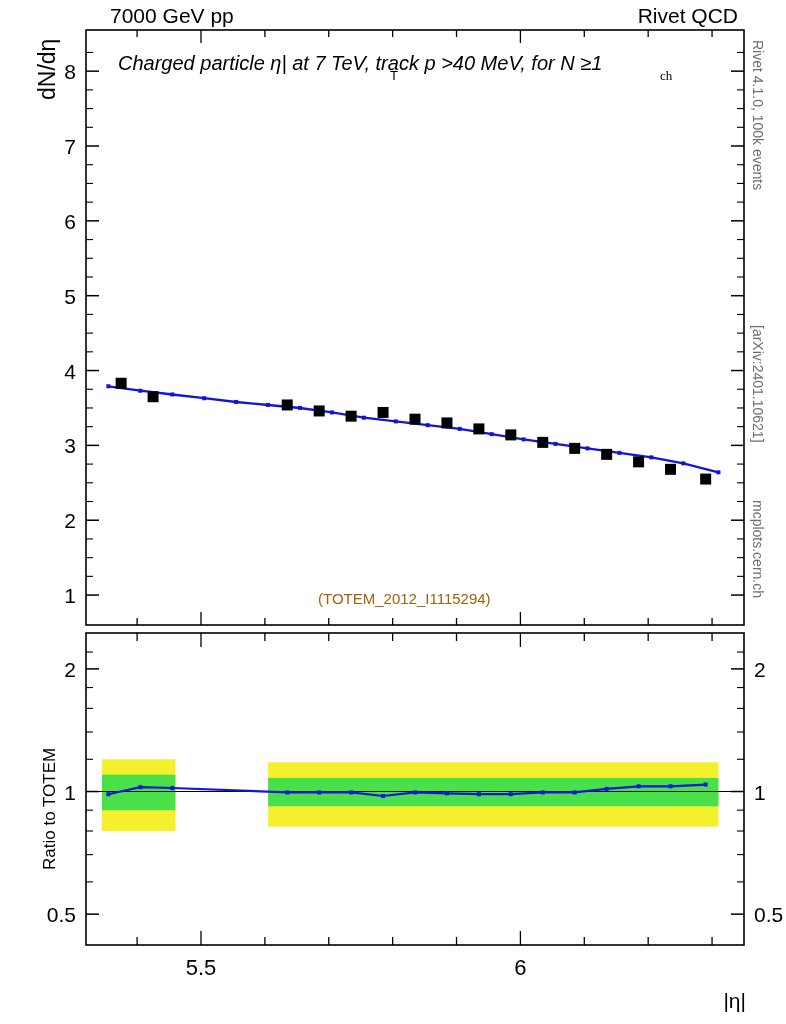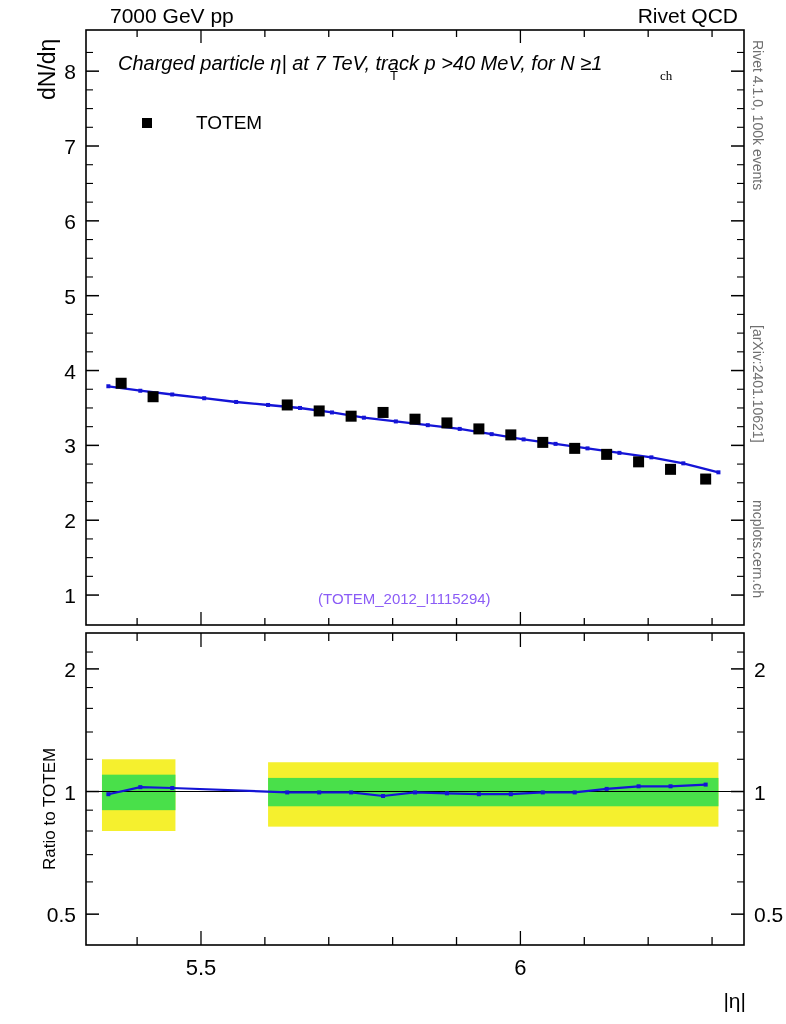--- a/index.html
+++ b/index.html
@@ -2,21 +2,21 @@
 <html><head>
 <meta charset="utf-8">
 <style>
   html,body{margin:0;padding:0;background:#ffffff;}
   body{width:786px;height:1024px;font-family:"Liberation Sans",sans-serif;color:#000;overflow:hidden;}
   #root{position:relative;width:786px;height:1024px;}
   .abs{position:absolute;}
   .txt{font-family:"Liberation Sans",sans-serif;color:#000;white-space:nowrap;}
   .hdr{font-size:21px;}
   .vert{transform-origin:0 0;}
-  .gray{color:#8b5cf6;}
+  .gray{color:#a16207;}
   .sidetxt{font-size:14px;color:#6f6f6f;}
   svg{display:block;}
   .lbl{font-size:19px;}
 </style>
 </head>
 <body>
 
 <div id="root">
 
   <div class="abs txt hdr" style="left:110px;top:4px;">7000 GeV pp</div>
@@ -41,28 +41,20 @@
   </div>
 
   <div class="abs" style="left:118px;top:52px;width:600px;height:32px;">
     <span class="txt" style="font-size:20px;font-style:italic;">Charged particle η| at 7 TeV, track p &gt;40 MeV, for N ≥1</span>
   </div>
 
   <div class="abs txt" style="left:390px;top:68px;font-size:13px;">T</div>
   <div class="abs txt" style="left:660px;top:68px;font-size:13px;font-family:Liberation Serif, serif;">ch</div>
 
   <div class="abs" style="left:140px;top:110px;">
-    <div style="display:flex;align-items:center;height:26px;">
-      <span style="display:inline-block;width:56px;text-align:center;">
-        <svg width="14" height="14">
-            <rect x="2" y="2" width="10" height="10" fill="#000000"></rect>
-          </svg>
-      </span>
-      <span class="txt lbl">TOTEM</span>
-    </div>
   </div>
 
   <div class="abs txt gray" style="left:318px;top:590px;font-size:15px;">(TOTEM_2012_I1115294)</div>
 
   <svg class="abs" style="left:0;top:0;" width="786" height="1024">
 
     <rect x="86" y="30" width="658" height="595" fill="none" stroke="#000" stroke-width="1.6"></rect>
 
     <rect x="86" y="633" width="658" height="312" fill="none" stroke="#000" stroke-width="1.6"></rect>
     <g id="gen">

